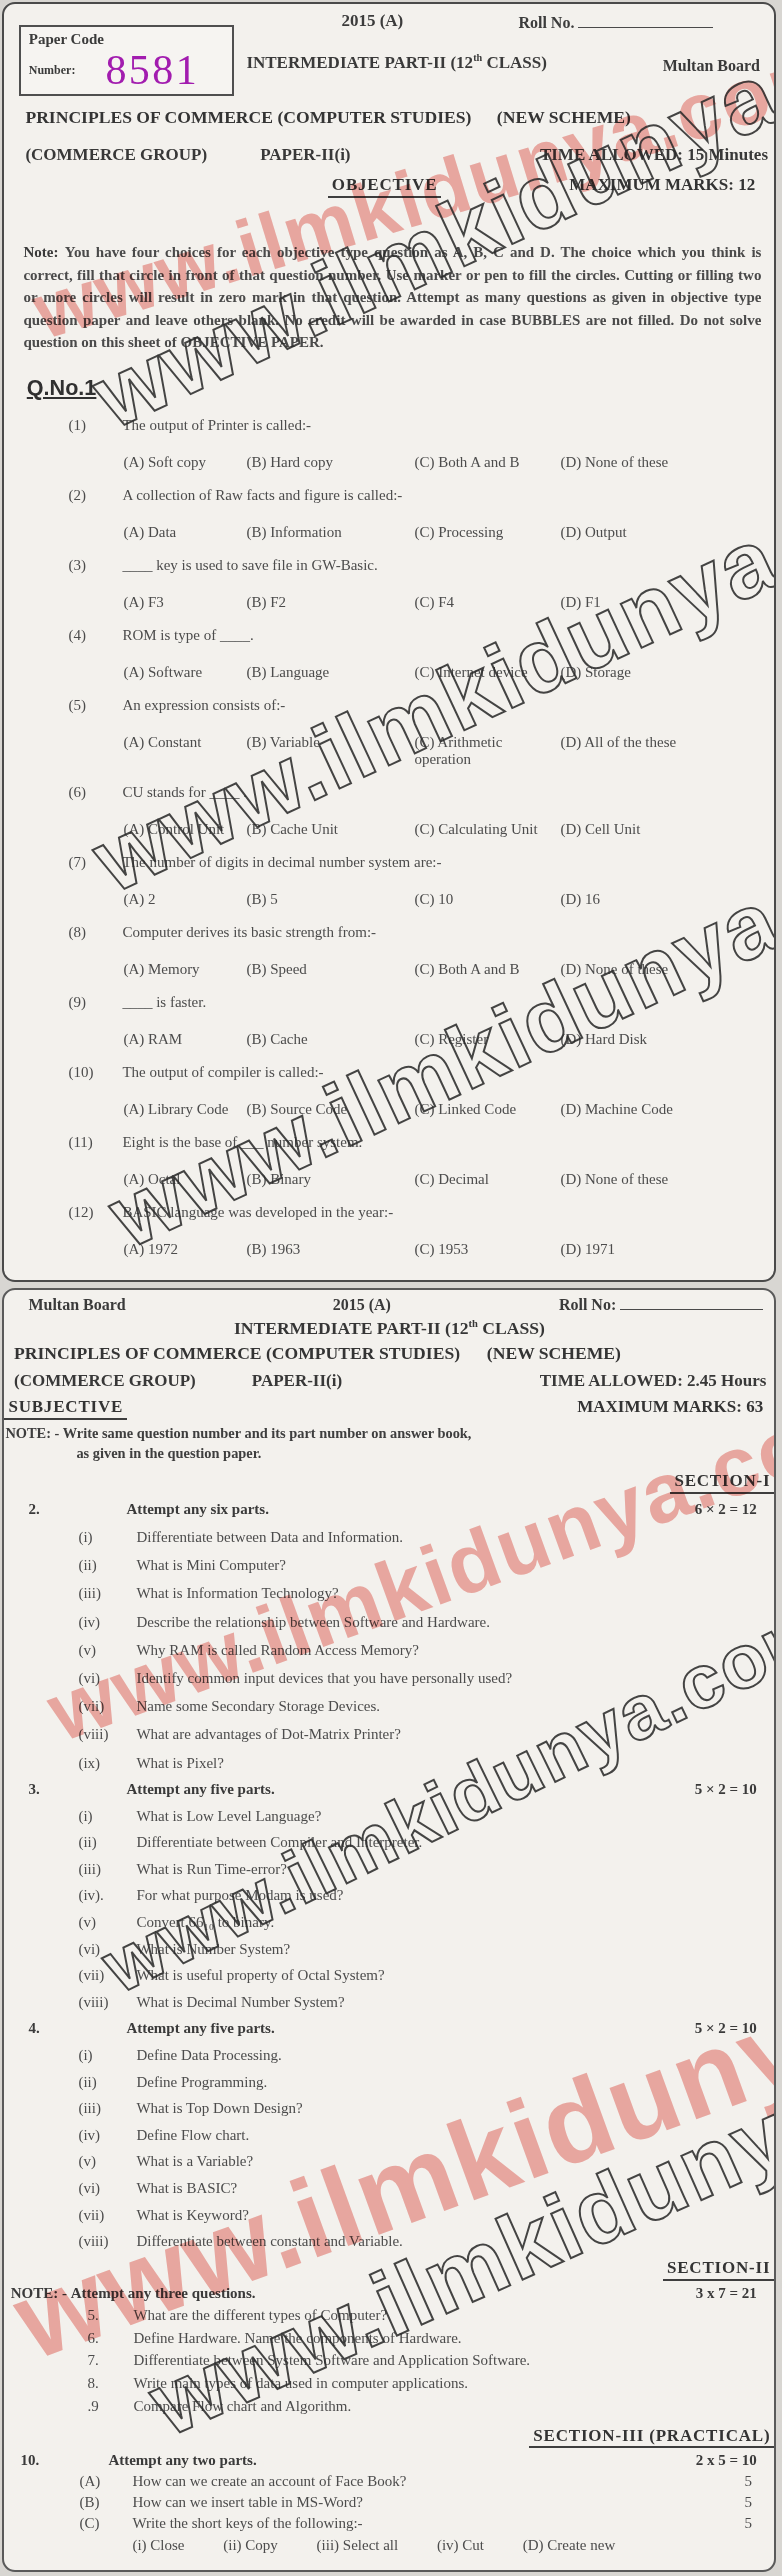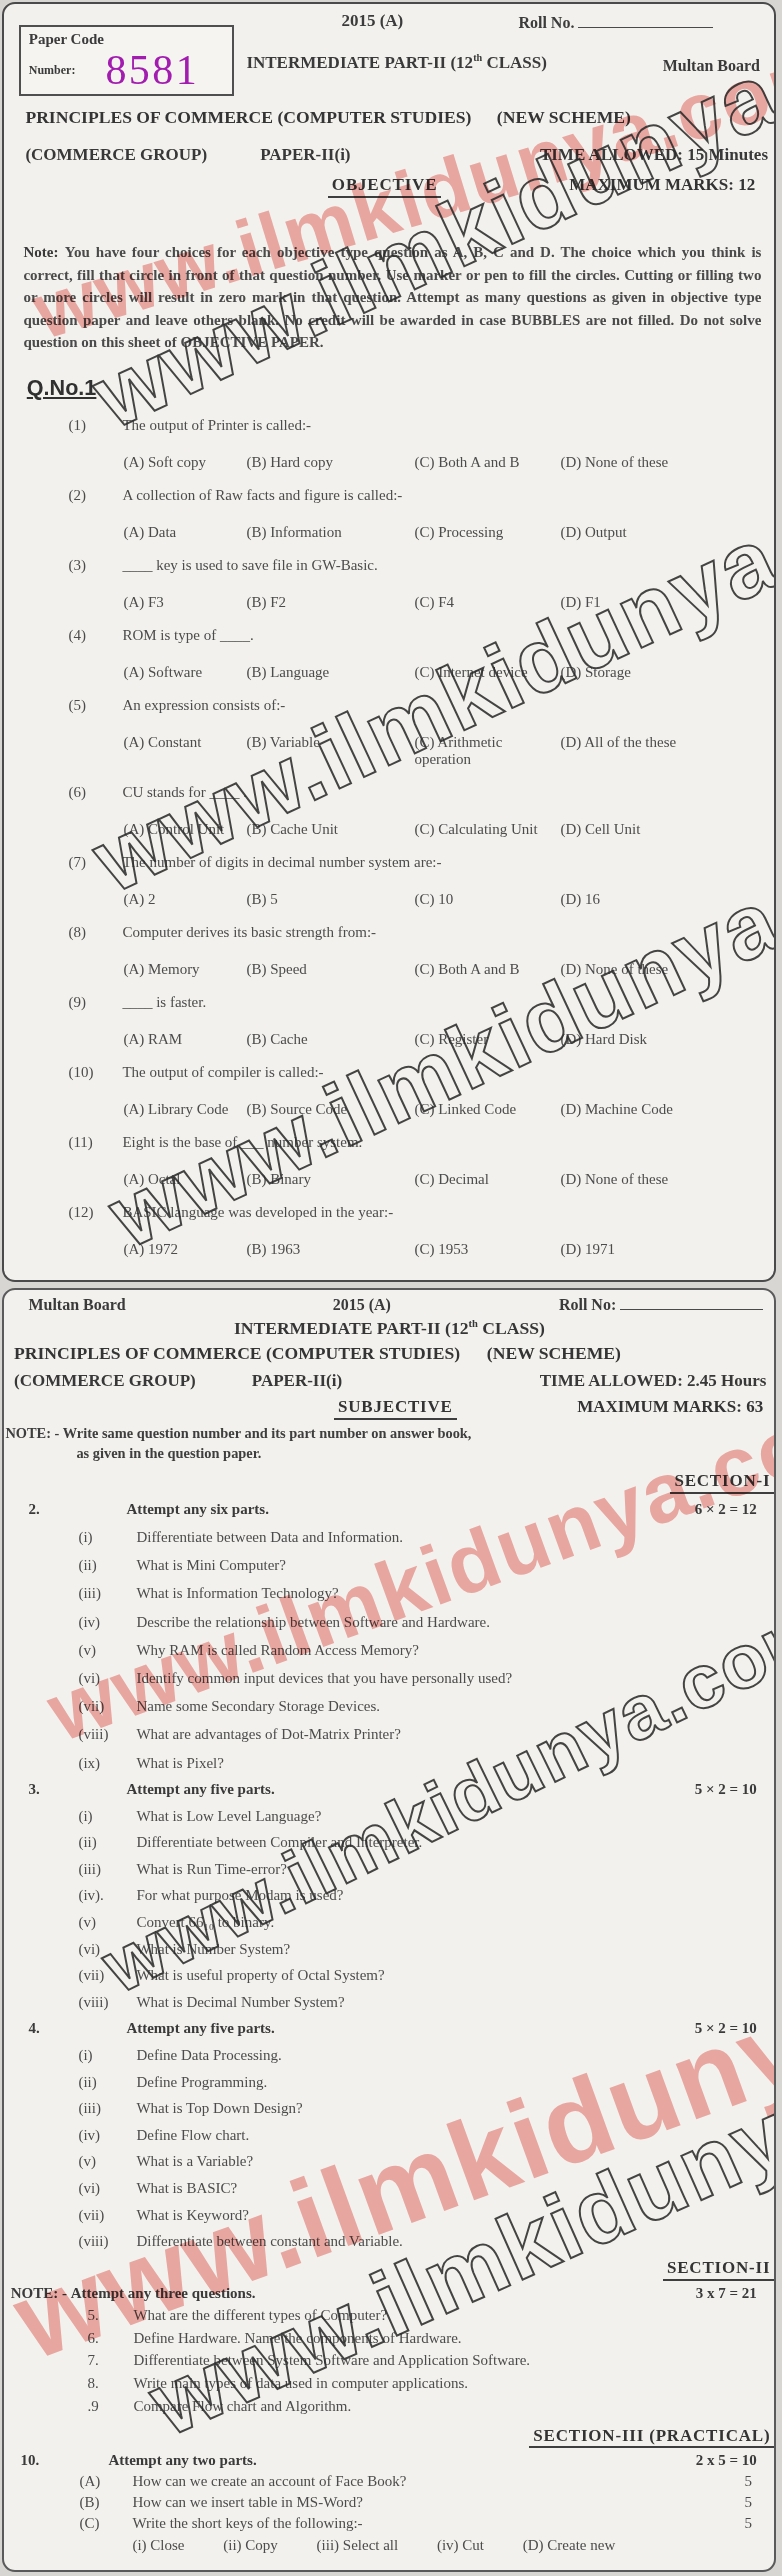--- a/index.html
+++ b/index.html
@@ -79,21 +79,21 @@
   .p2-r1{display:flex;padding:0 11.2px 0 24px;font-size:16px;font-weight:700;color:#3a3a3a;align-items:baseline;}
   .p2-r1 .year{margin-left:207px;}
   .p2-r1 .roll{margin-left:auto;}
   .p2-r2{text-align:center;font-size:17.6px;font-weight:700;color:#363636;margin-top:3.2px;}
   .p2-r3{padding-left:9.6px;font-size:17.6px;font-weight:700;color:#343434;margin-top:4.8px;}
   .p2-r3 .scheme{margin-left:22.4px;}
   .p2-r4{display:flex;padding:0 8px 0 9.6px;font-size:17px;font-weight:700;color:#383838;margin-top:6.4px;}
   .p2-r4 .paper{margin-left:56px;}
   .p2-r4 .time{margin-left:auto;}
   .p2-r5{position:relative;font-size:17px;font-weight:700;color:#333;margin-top:6.4px;height:24px;}
-  .p2-r5 .center{position:absolute;left:12px;right:0;text-align:center;letter-spacing:0.8px;}
+  .p2-r5 .center{position:absolute;left:0;right:0;text-align:left;letter-spacing:0.8px;}
   .p2-r5 .right{position:absolute;right:11.2px;}
   .p2-note{padding-left:1px;font-size:14.4px;font-weight:700;color:#3e3e3e;line-height:1.35;margin-top:3.2px;}
   .p2-note .l2{padding-left:71px;}
   .sec-head{text-align:right;font-size:17px;font-weight:700;color:#333;margin-top:8px;letter-spacing:0.8px;}
 
   .sq-head{display:flex;padding:0 17.6px 0 24px;font-size:15px;font-weight:700;color:#3a3a3a;margin-top:9.6px;}
   .sq-head .num{width:98px;flex:none;}
   .sq-head .marks{margin-left:auto;}
   .parts{font-size:15px;color:#4c4c4c;}
   .part{display:flex;padding-left:74px;margin-top:11.2px;padding-right:16px;}

